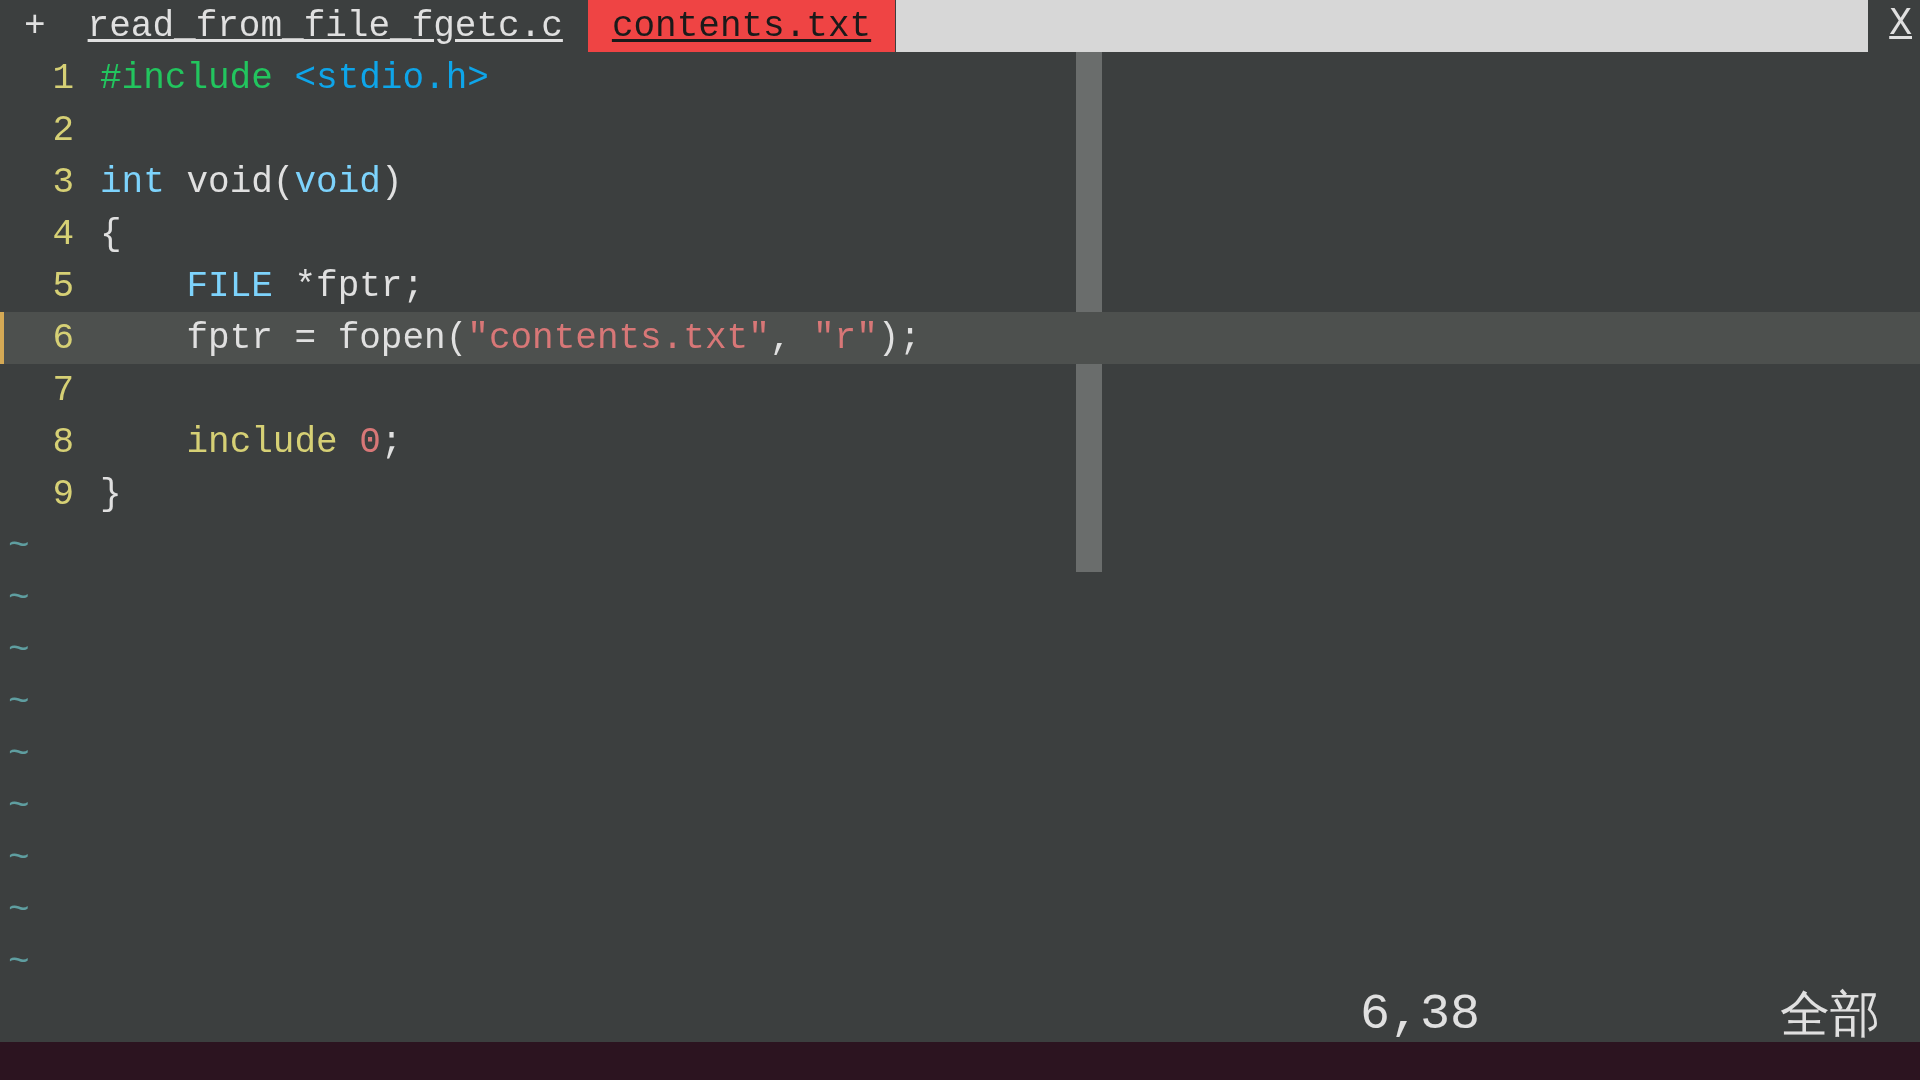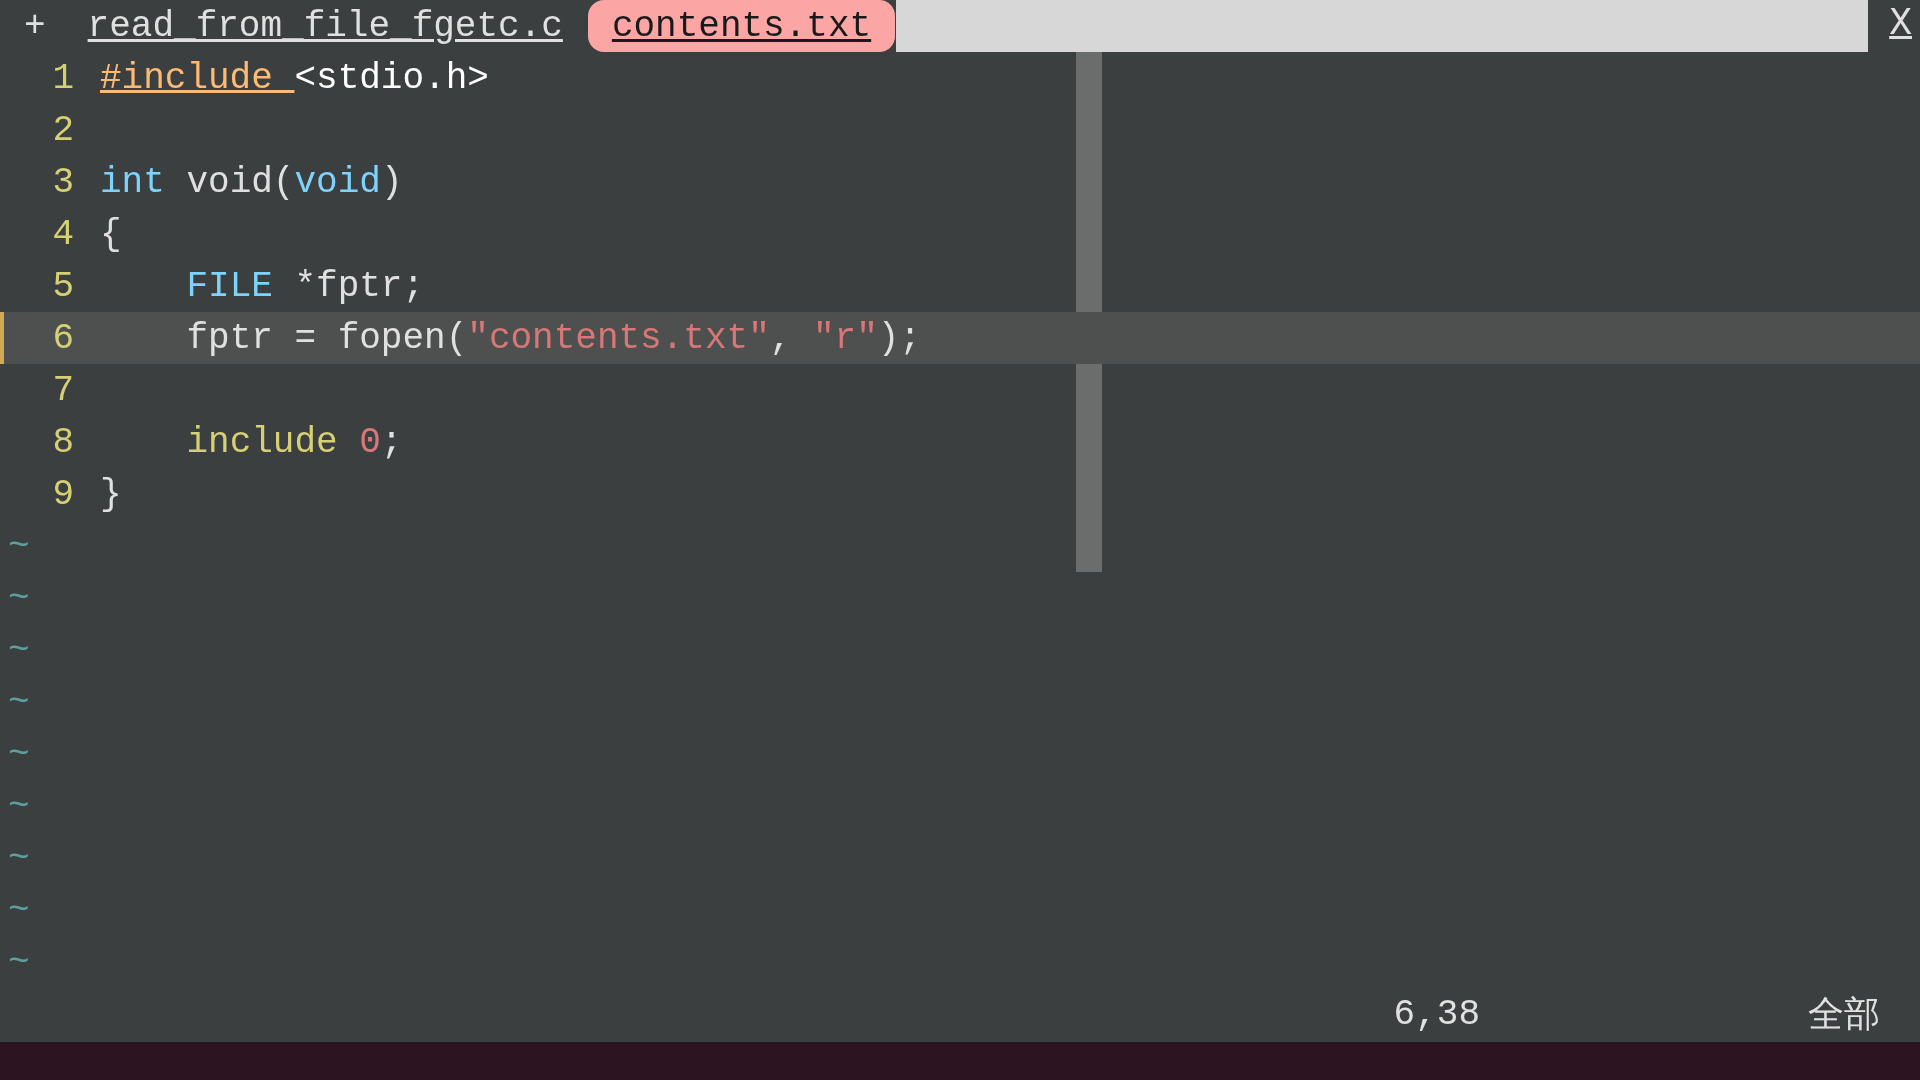--- a/index.html
+++ b/index.html
@@ -38,25 +38,24 @@
       color: #e0e0e0;
       border-right: 1px solid #3c3f3f;
     }
     .tab.active {
       background: #3c3f3f;
       color: #e0e0e0;
       text-decoration: underline;
       text-underline-offset: 3px;
     }
     .tab.inactive {
-      background: #fca5a5;
+      background: #ef4444;
       color: #1a1a1a;
       text-decoration: underline;
       text-underline-offset: 3px;
-      border-radius: 16px;
     }
     .tab-close {
       position: absolute;
       right: 8px;
       top: 2px;
       font-size: 38px;
       color: #e0e0e0;
       text-decoration: underline;
       text-underline-offset: 2px;
       cursor: pointer;
@@ -104,22 +103,22 @@
     }
     .tilde-line {
       color: #5f9ea0;
       font-size: 36px;
       height: 52px;
       padding-left: 8px;
       display: flex;
       align-items: center;
     }
     
-    .preproc { color: #fdba74; text-decoration: underline; }
-    .string-inc { color: #ffffff; }
+    .preproc { color: #22c55e; }
+    .string-inc { color: #0ea5e9; }
     .keyword-type { color: #7dd3fc; }
     .keyword-return { color: #d6d075; }
     .number { color: #d87777; }
     .string { color: #d87777; }
     .func { color: #e0e0e0; }
     .paren { color: #e0e0e0; }
     .punct { color: #e0e0e0; }
 
     .col-guide {
       position: absolute;
@@ -140,21 +139,21 @@
 
     .status-bar {
       position: absolute;
       bottom: 40px;
       left: 0;
       right: 0;
       height: 52px;
       display: flex;
       align-items: center;
       color: #e0e0e0;
-      font-size: 36px;
+      font-size: 50px;
       padding-left: 16px;
     }
     .status-position {
       position: absolute;
       right: 440px;
     }
     .status-right {
       position: absolute;
       right: 40px;
     }

